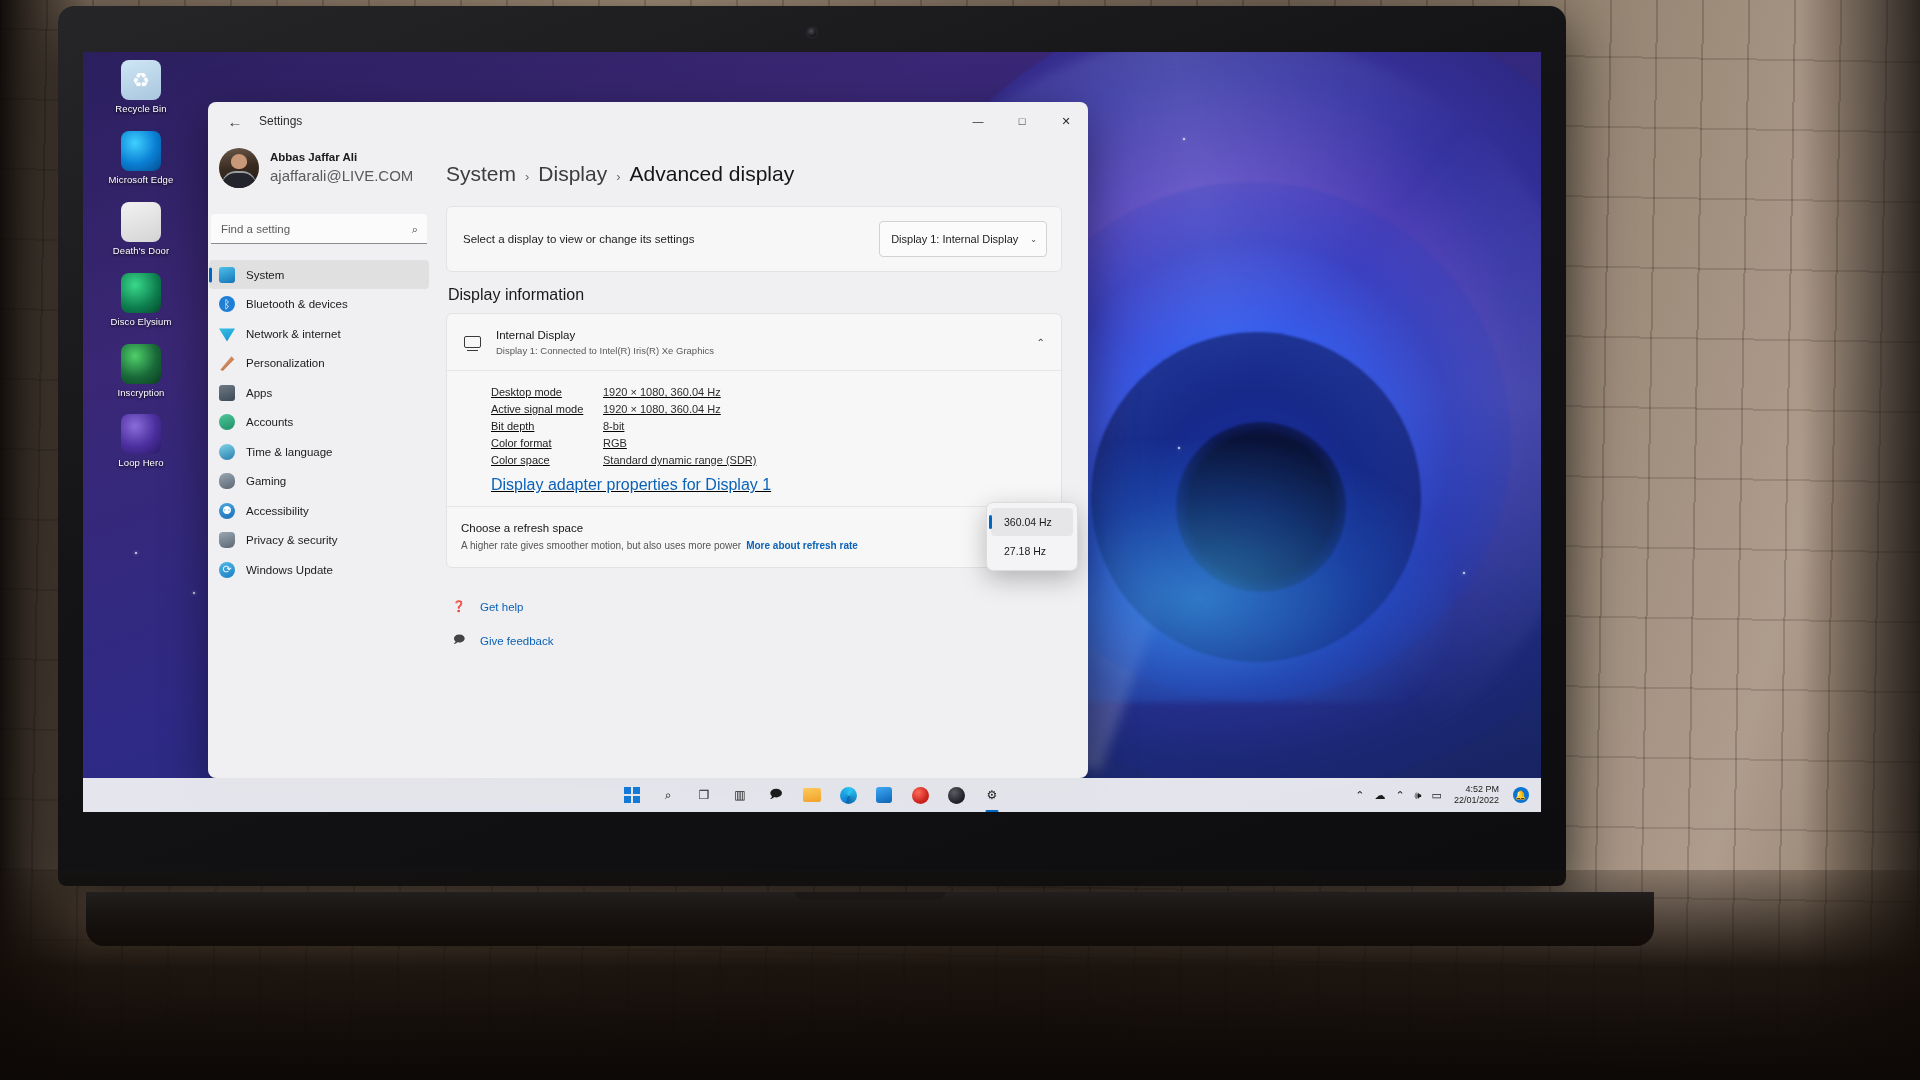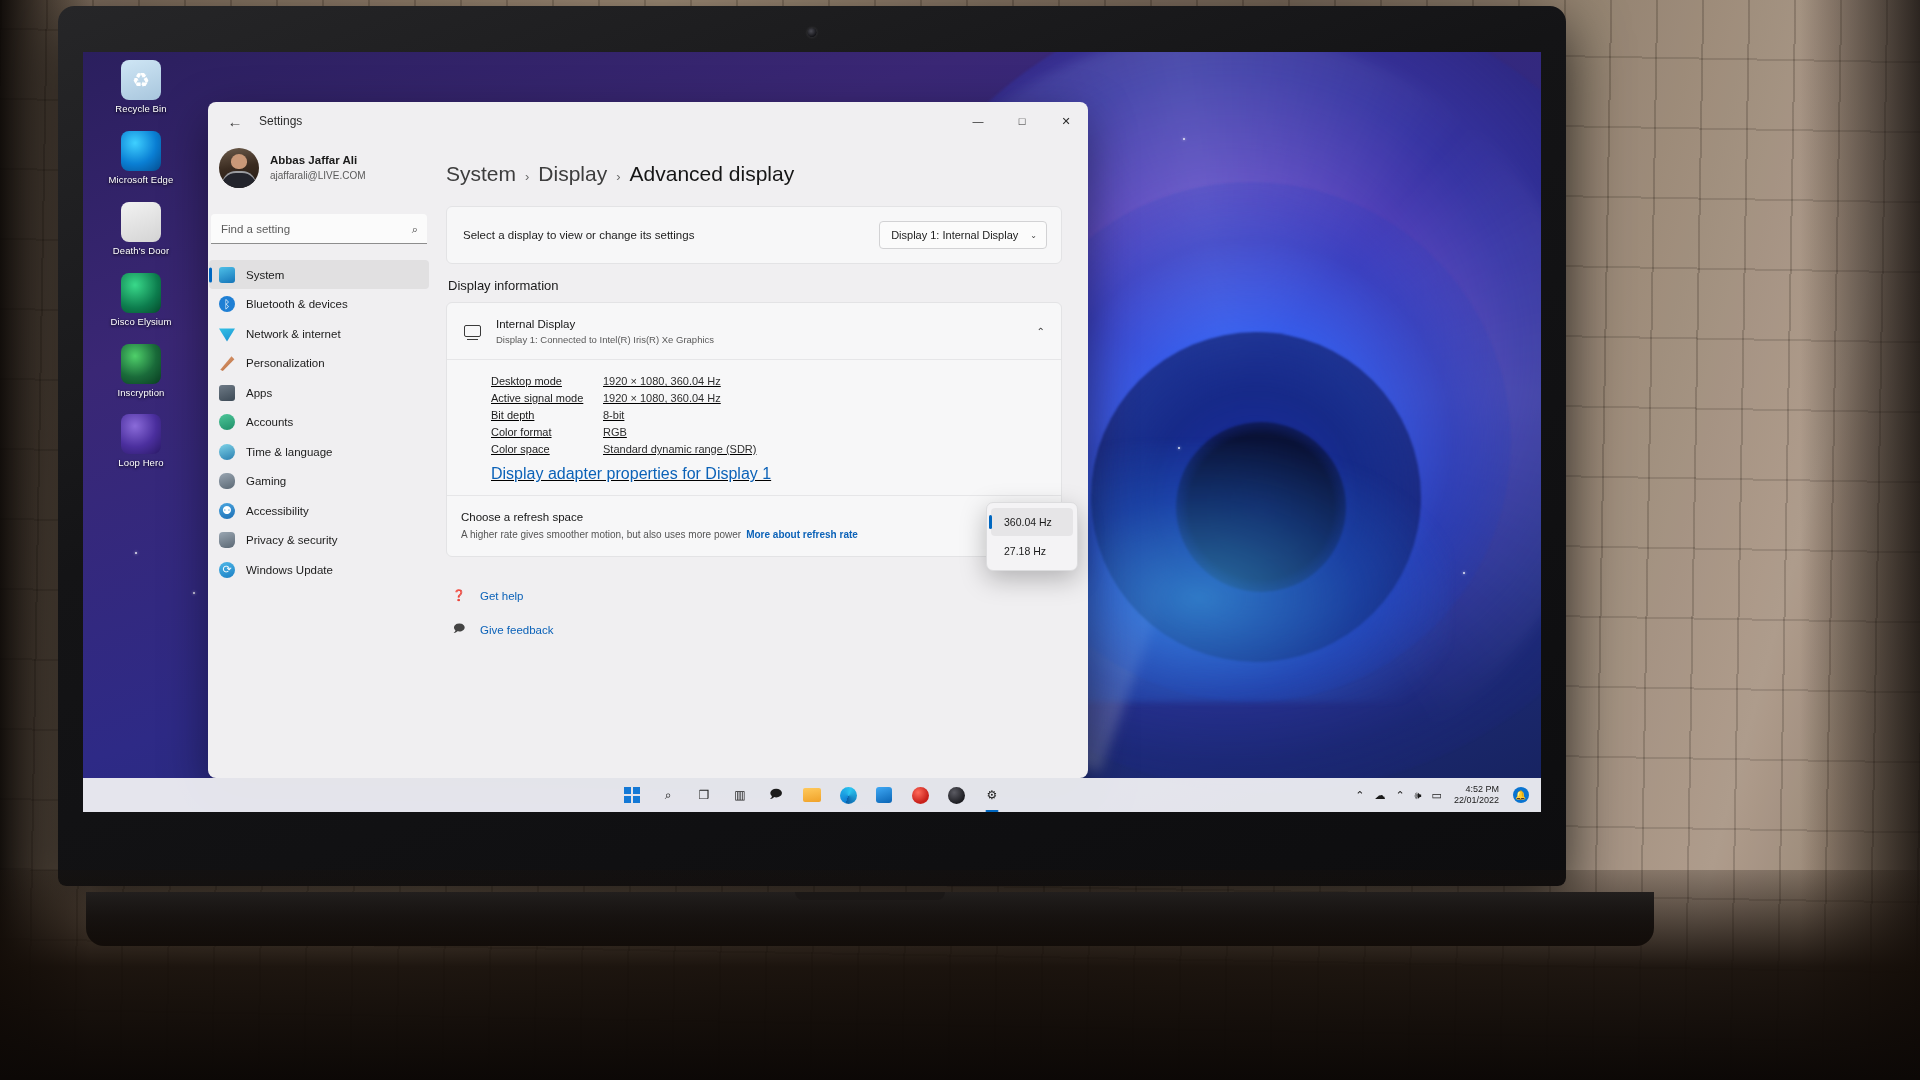--- a/index.html
+++ b/index.html
@@ -134,21 +134,21 @@
     background: #c99878;
   }
   .avatar::after {
     content: ""; position: absolute; left: 50%; bottom: 0; transform: translateX(-50%);
     width: 34px; height: 17px; border-radius: 14px 14px 0 0;
     background: #23242c;
     box-shadow: inset 0 3px 0 -1px rgba(255,255,255,.55);
   }
   .prof-text { margin-left: 11px; overflow: hidden; }
   .prof-name { font-size: 11.5px; color: #1a1a1a; font-weight: bold; line-height: 1.35; }
-  .prof-mail { font-size: 10px; color: #5a5a5a; line-height: 1.35; }
+  .prof-mail { font-size: 15px; color: #5a5a5a; line-height: 1.35; }
 
   .search-wrap { position: relative; margin: 12px 2px 16px; }
   .search-input {
     width: 100%; height: 30px; border: none; border-bottom: 1px solid #8d8d8d;
     background: #fbfbfb; border-radius: 4px 4px 0 0;
     padding: 0 28px 0 10px; font-size: 11.5px; color: #1a1a1a;
     font-family: "Liberation Sans", sans-serif; outline: none;
   }
   .search-input::placeholder { color: #5d5d5d; }
   .search-ico {
@@ -196,27 +196,27 @@
     background: #f7f7f8; border: 1px solid #e3e3e5; border-radius: 6px;
     margin-bottom: 14px;
   }
   .select-row {
     display: flex; align-items: center; justify-content: space-between;
     padding: 14px 14px 14px 16px;
   }
   .select-label { font-size: 11.5px; color: #1c1c1c; }
   .combo {
     display: flex; align-items: center; justify-content: space-between;
-    min-width: 150px; height: 28px; padding: 0 9px 0 11px;
+    min-width: 150px; height: 36px; padding: 0 9px 0 11px;
     background: #fbfbfb; border: 1px solid #d2d2d4; border-radius: 4px;
     font-size: 11px; color: #1c1c1c; cursor: pointer;
   }
   .combo .chev { font-size: 8px; color: #444; margin-left: 12px; }
 
-  .sec-title { font-size: 13px; color: #1a1a1a; margin: 4px 0 9px 2px; }
+  .sec-title { font-size: 16px; color: #1a1a1a; margin: 4px 0 9px 2px; }
 
   .disp-head {
     display: flex; align-items: center; padding: 13px 16px 13px 14px;
     border-bottom: 1px solid #e6e6e8; cursor: pointer;
   }
   .monitor-ico {
     width: 22px; height: 22px; margin-right: 13px; flex-shrink: 0;
     display: flex; align-items: center; justify-content: center;
   }
   .monitor-ico .scr {

